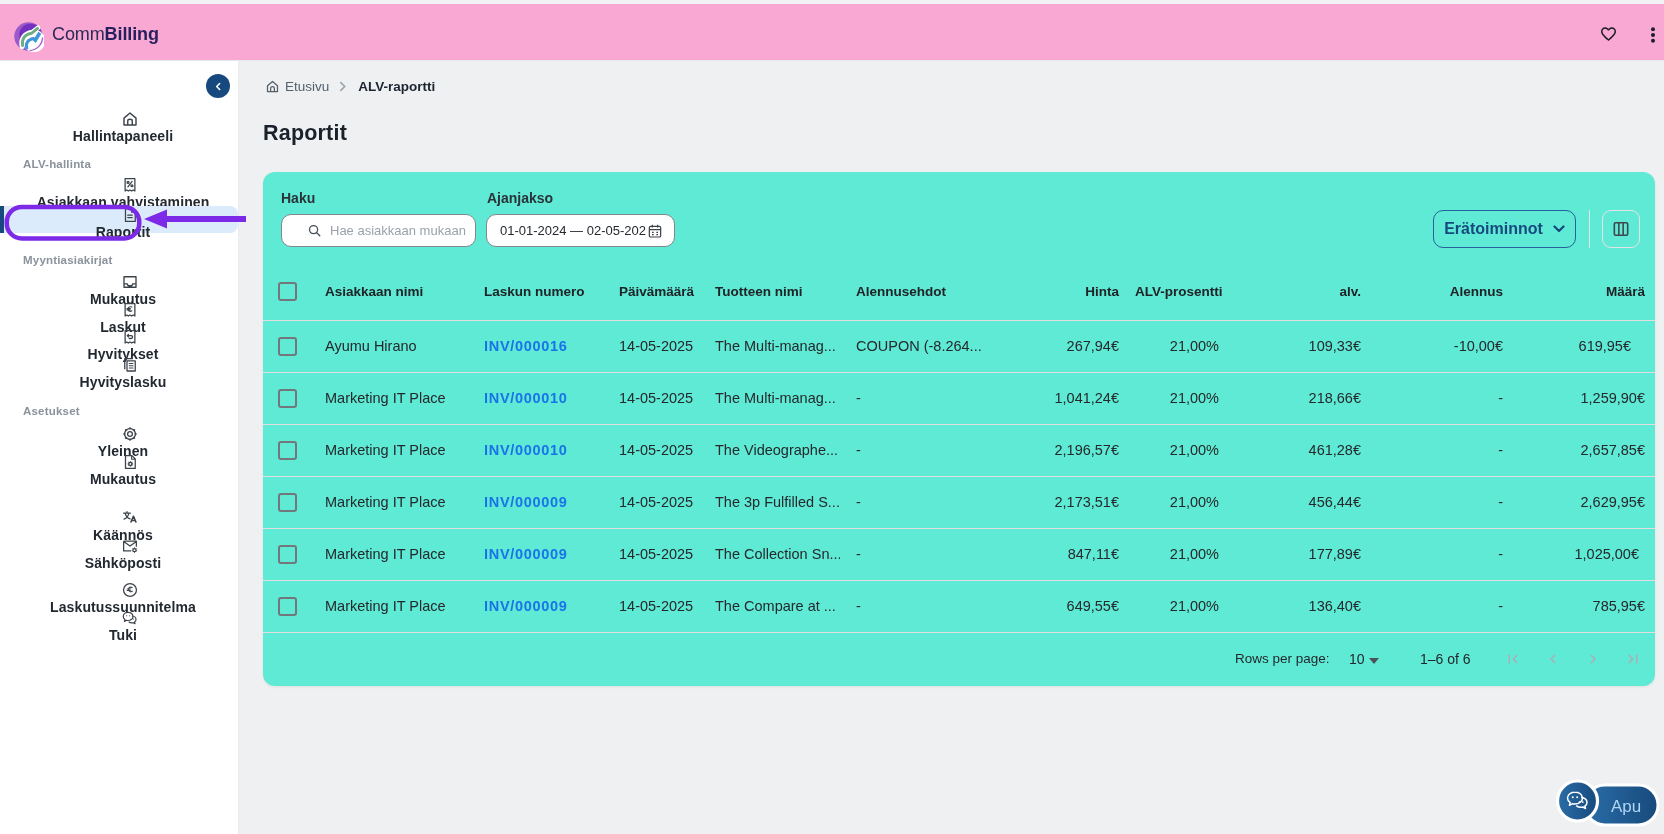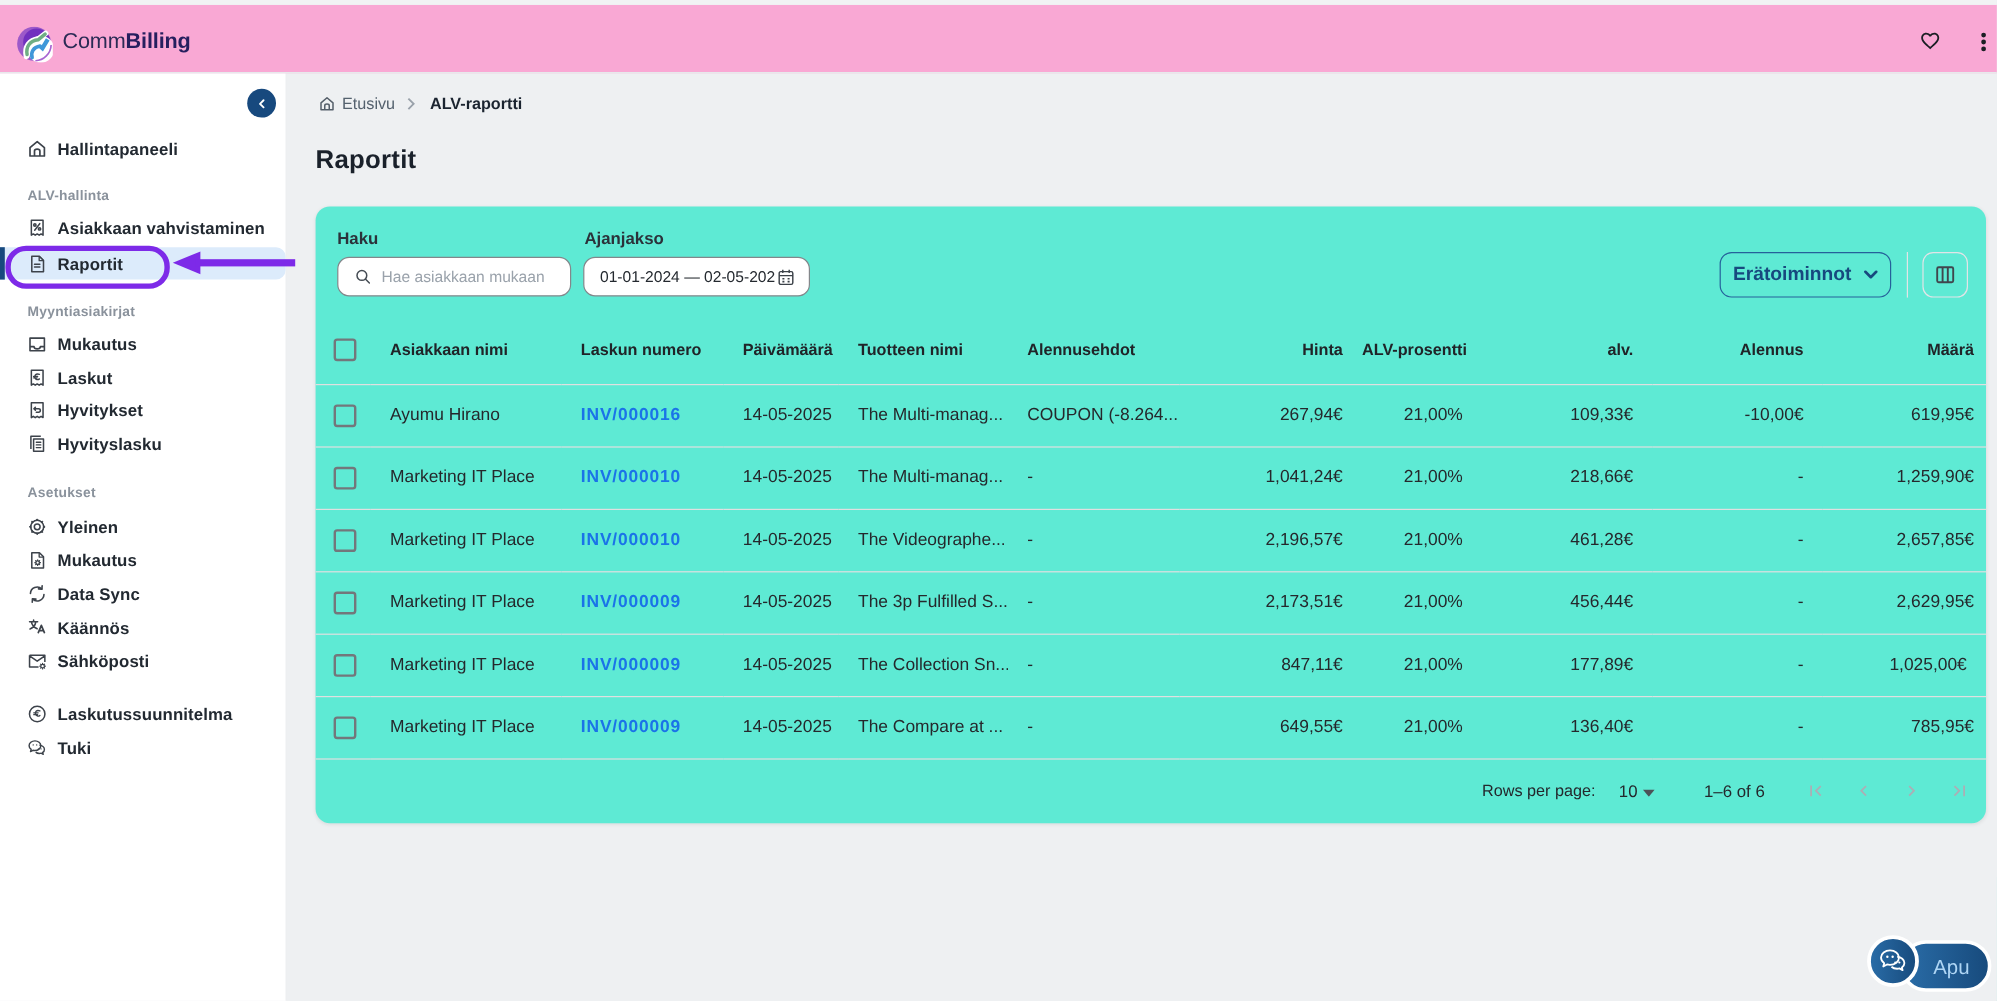--- a/index.html
+++ b/index.html
@@ -5,36 +5,36 @@
 * { margin:0; padding:0; box-sizing:border-box; }
 html,body { width:1664px; height:834px; overflow:hidden; font-family:"Liberation Sans", sans-serif; background:#eef0f2; }
 #topstrip { position:absolute; left:0; top:0; width:1664px; height:4px; background:#f1f3f4; z-index:5; }
 #header { position:absolute; left:0; top:4px; width:1664px; height:57px; background:#f9a8d4; border-bottom:1px solid #e7e9ec; z-index:4; }
 #logo { position:absolute; left:14px; top:12px; display:flex; align-items:center; }
 #logotext { margin-left:8px; font-size:18px; letter-spacing:-0.1px; color:#2b2b55; font-weight:400; }
 #logotext b { font-weight:700; color:#261f5e; }
 
 #sidebar { position:absolute; left:0; top:61px; width:239px; height:773px; background:#fff; border-right:1px solid #e9ebee; z-index:2; }
 #collapse { position:absolute; left:206px; top:13px; width:24px; height:24px; border-radius:50%; background:#17497e; display:flex; align-items:center; justify-content:center; }
-.si { position:absolute; left:0; width:238px; height:28px; display:flex; align-items:center; }
+.si { position:absolute; left:0; width:238px; height:28px; display:flex; align-items:center;flex-direction:column; }
 .si .ic { width:18px; height:18px; margin-left:22px; flex:none; }
 .si .tx { margin-left:8px; font-size:14px; font-weight:700; color:#222931; white-space:nowrap; letter-spacing:0.1px; }
 .sh { position:absolute; left:23px; font-size:11.5px; font-weight:700; color:#8a929c; letter-spacing:0.2px; }
 .sel { background:#dcebfb; border-radius:0 8px 8px 0; }
 #selbar { position:absolute; left:0; top:145px; width:4px; height:27px; background:#17497e; }
 
 #main { position:absolute; left:239px; top:61px; width:1425px; height:670px; background:#eef0f2; }
 #breadcrumb { position:absolute; left:26px; top:18px; display:flex; align-items:center; font-size:13.5px; color:#54616e; }
 #breadcrumb .cur { font-weight:700; color:#1b2430; }
 #title { position:absolute; left:24px; top:60px; font-size:21.5px; font-weight:700; color:#1a212b; letter-spacing:0.2px; }
 #card { position:absolute; left:24px; top:111px; width:1392px; height:514px; background:#5eead4; border-radius:12px; box-shadow:0 1px 3px rgba(0,0,0,0.07); }
 
 .flabel { position:absolute; top:18px; font-size:14px; font-weight:700; color:#2b323a; }
 .finput { position:absolute; top:42px; height:33px; border:1px solid #83878b; border-radius:10px; background:#fff; display:flex; align-items:center; white-space:nowrap; }
-#searchbox { left:18px; width:195px; }
+#searchbox { left:18px; width:195px;padding-left:12px; }
 #searchbox .ph { margin-left:8px; font-size:13px; color:#9aa2ab; }
 #datebox { left:223px; width:189px; }
 #datebox .dt { margin-left:13px; font-size:13px; color:#24292f; }
 #datebox svg { position:absolute; right:11px; top:8px; }
 #batchbtn { position:absolute; left:1170px; top:38px; width:143px; height:38px; border:1px solid #25619a; border-radius:10px; display:flex; align-items:center; justify-content:center; color:#17497e; font-size:16px; font-weight:700; }
 #vdivide { position:absolute; left:1326px; top:38px; width:1px; height:38px; background:#e2e4e7; }
 #colbtn { position:absolute; left:1339px; top:38px; width:38px; height:38px; border:1px solid #e2e4e7; border-radius:9px; display:flex; align-items:center; justify-content:center; }
 
 #tbl { position:absolute; left:0; top:92px; width:1392px; border-collapse:collapse; table-layout:fixed; }
 #tbl th, #tbl td { font-size:14.5px; color:#25282c; white-space:nowrap; overflow:hidden; }
@@ -149,28 +149,20 @@
   </div>
   <div class="si" style="top:392px">
     <svg class="ic" viewBox="0 0 24 24" fill="none" stroke="#3d434b" stroke-width="1.7" stroke-linejoin="round">
         <path d="M6 3.5 H14.5 L19 8 V20.5 H6 Z"></path>
         <path d="M14.2 3.8 V8.3 H18.7" stroke-width="1.5"></path>
         <circle cx="12.5" cy="14.5" r="2" stroke-width="1.5"></circle>
         <path d="M12.5 11.4 V12 M12.5 17 V17.6 M9.4 14.5 H10 M15 14.5 H15.6 M10.3 12.3 L10.8 12.8 M14.2 16.2 L14.7 16.7 M10.3 16.7 L10.8 16.2 M14.2 12.8 L14.7 12.3" stroke-linecap="round" stroke-width="1.4"></path>
       </svg>
     <div class="tx">Mukautus</div>
   </div>
-  <div class="si" style="top:420px">
-    <svg class="ic" viewBox="0 0 24 24" fill="none" stroke="#3d434b" stroke-width="1.8" stroke-linecap="round" stroke-linejoin="round">
-        <path d="M19.5 12.5 A7.5 7.5 0 0 1 6.8 17.6 M4.5 11.5 A7.5 7.5 0 0 1 17.2 6.4"></path>
-        <path d="M17.5 2.8 L17.2 6.6 L13.4 6.3"></path>
-        <path d="M6.5 21.2 L6.8 17.4 L10.6 17.7"></path>
-      </svg>
-    <div class="tx">Data Sync</div>
-  </div>
   <div class="si" style="top:448px">
     <svg class="ic" viewBox="0 0 24 24" fill="none" stroke="#3d434b" stroke-width="1.7" stroke-linecap="round" stroke-linejoin="round">
         <path d="M3.5 5.5 H12.5 M8 3.5 V5.5 M10.5 5.5 C10.5 5.5 9.5 11.5 4 13.5 M5.5 5.5 C5.5 5.5 6.5 11 12 13.2"></path>
         <path d="M13.2 17.5 L16.6 9.5 L20 17.5 M14.2 15.3 H19" stroke-width="1.9"></path>
       </svg>
     <div class="tx">Käännös</div>
   </div>
   <div class="si" style="top:476px">
     <svg class="ic" viewBox="0 0 24 24" fill="none" stroke="#3d434b" stroke-width="1.7" stroke-linejoin="round">
         <path d="M3.5 5.5 H20.5 V13 M3.5 5.5 V18.5 H13.5 M3.5 6 L12 12 L20.5 6"></path>
@@ -280,21 +272,21 @@
             </td>
           <td class="l">Ayumu Hirano</td>
           <td class="l inv">INV/000016</td>
           <td class="l">14-05-2025</td>
           <td class="l">The Multi-manag...</td>
           <td class="l">COUPON (-8.264...</td>
           <td class="r">267,94€</td>
           <td class="r">21,00%</td>
           <td class="r">109,33€</td>
           <td class="r">-10,00€</td>
-          <td class="r" style="padding-right:10px">619,95€</td>
+          <td class="r" style="padding-right:24px">619,95€</td>
         </tr>
         <tr>
           <td>
               <span class="cbx"></span>
             </td>
           <td class="l">Marketing IT Place</td>
           <td class="l inv">INV/000010</td>
           <td class="l">14-05-2025</td>
           <td class="l">The Multi-manag...</td>
           <td class="l">-</td>

